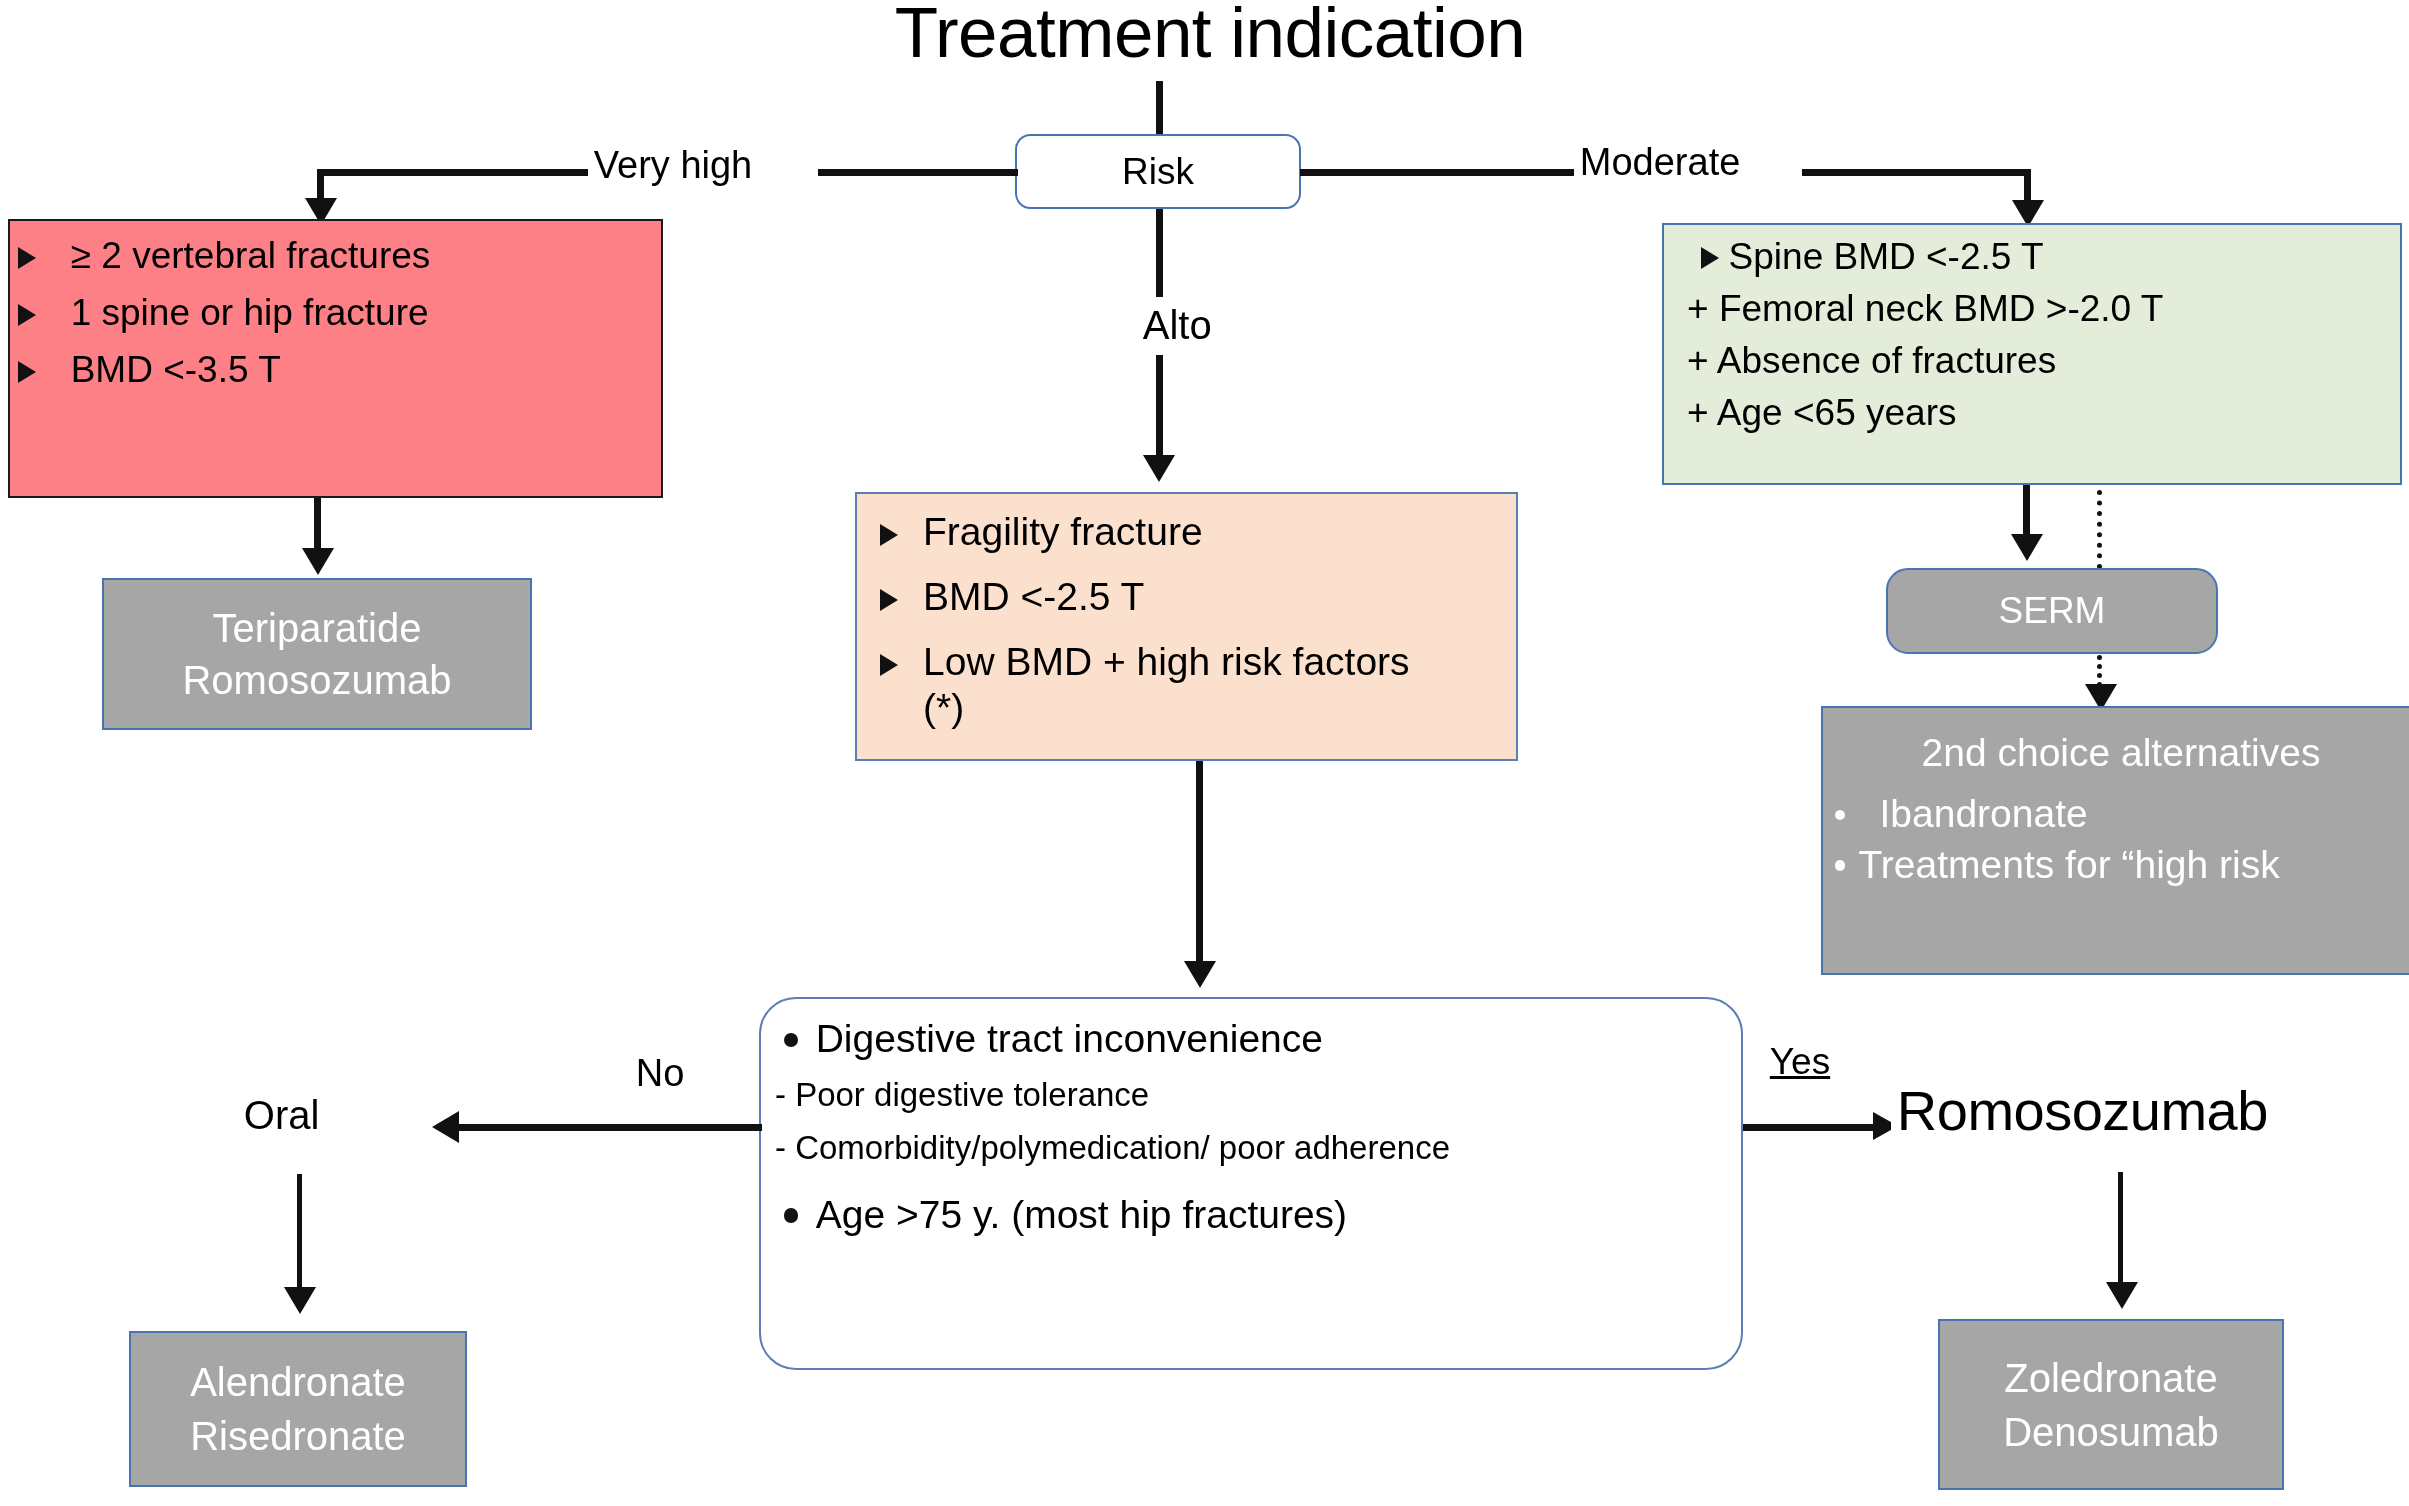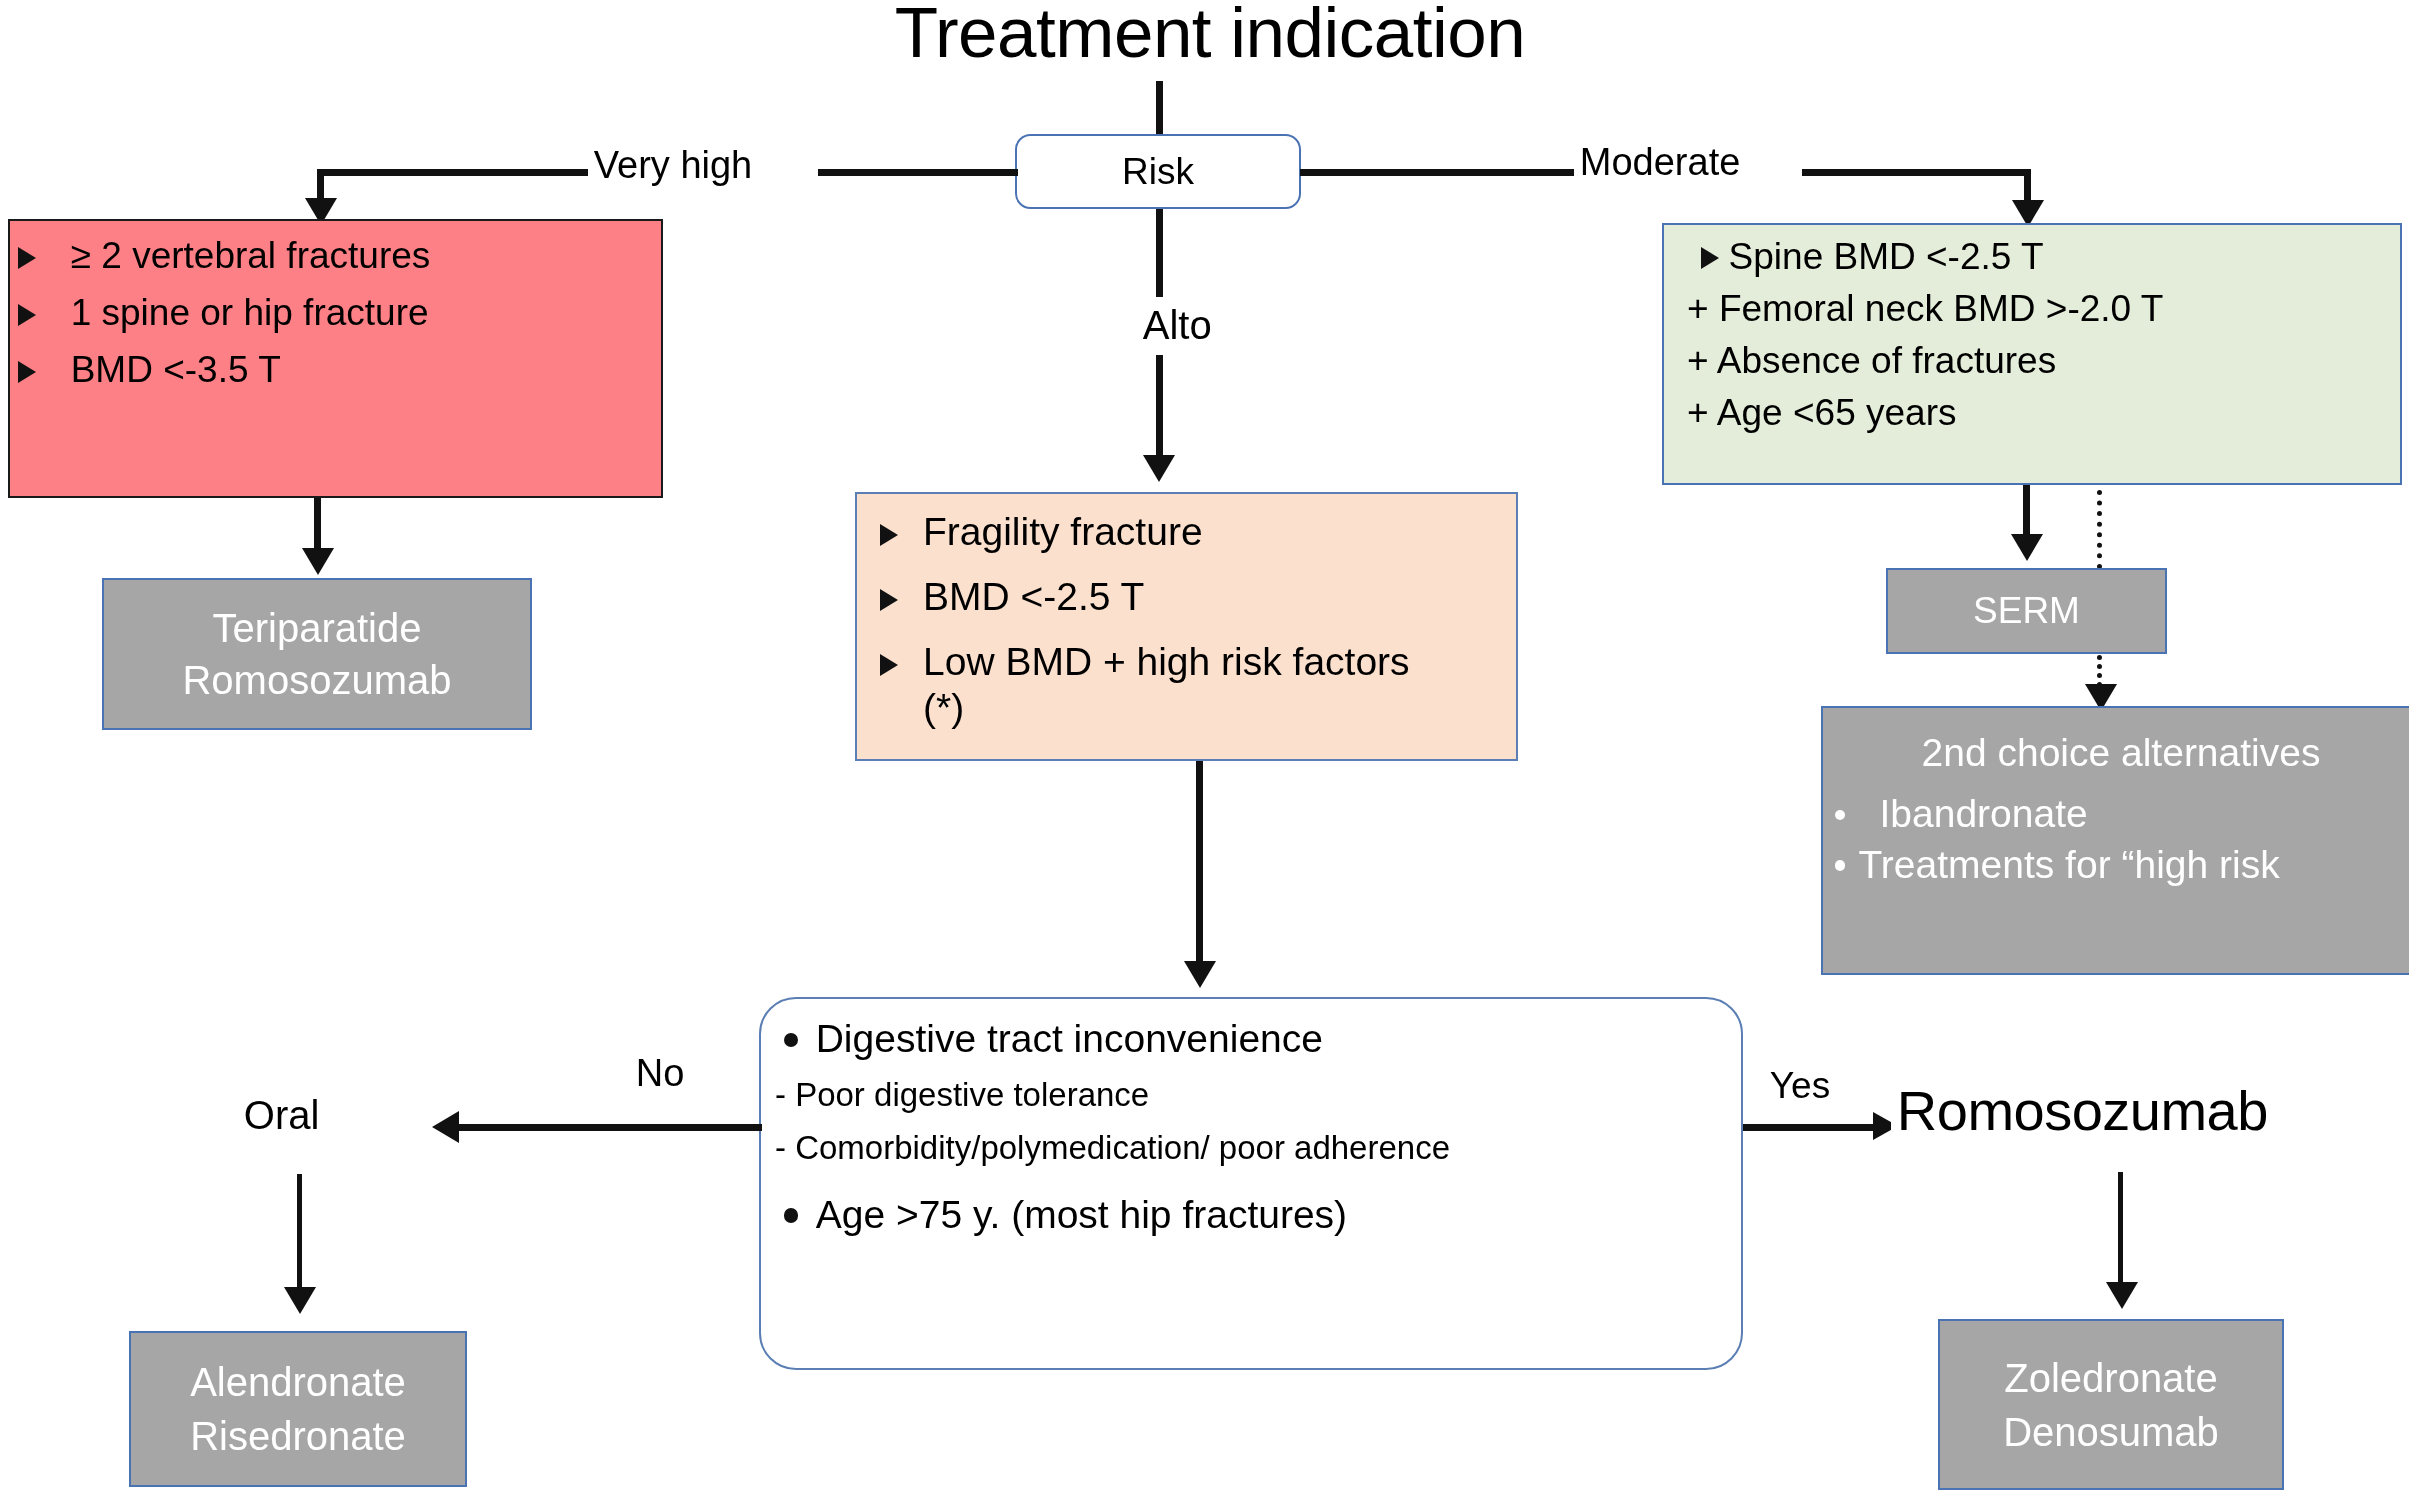--- a/index.html
+++ b/index.html
@@ -65,23 +65,24 @@
     border: 2.9px solid #4a73b4;
     color: #ffffff;
   }
   .node-teri {
     left: 102px; top: 578px; width: 430px; height: 152px;
     display: flex; flex-direction: column;
     align-items: center; justify-content: center;
     font-size: 40px; line-height: 1.3;
   }
   .node-serm {
-    left: 1886px; top: 568px; width: 281px; height: 86px;
+    left: 1886px; top: 568px; width: 332px; height: 86px;
     display: flex; align-items: center; justify-content: center;
     font-size: 37px;
+    border-radius: 22px;
   }
   .node-second {
     left: 1821px; top: 706px; width: 600px; height: 269px;
     padding-top: 23px;
   }
   .node-alen {
     left: 129px; top: 1331px; width: 338px; height: 156px;
     display: flex; flex-direction: column;
     align-items: center; justify-content: center;
     font-size: 40px; line-height: 1.35;
@@ -173,21 +174,21 @@
   .elabel {
     font-size: 38px;
     white-space: nowrap;
     background: #ffffff;
     padding: 0 5.8px;
   }
   #label-very-high { left: 588px; top: 144px; }
   #label-moderate  { left: 1574px; top: 141px; }
   #label-alto      { left: 1137px; top: 303px; font-size: 40px; }
   #label-no        { left: 630px; top: 1052px; }
-  #label-yes       { left: 1764px; top: 1065px; font-size: 37px; }
+  #label-yes       { left: 1764px; top: 1041px; font-size: 37px; text-decoration: underline; }
   #label-oral      { left: 238px; top: 1093px; font-size: 40px; }
   #label-parent    {
     left: 1891px; top: 1078px;
     font-size: 56px; letter-spacing: -0.5px;
   }
 
   
   .hline { background: #111111; height: 6.7px; }
   .vline { background: #111111; width: 6.7px; }
   .vline-thin { background: #111111; width: 4.8px; }

